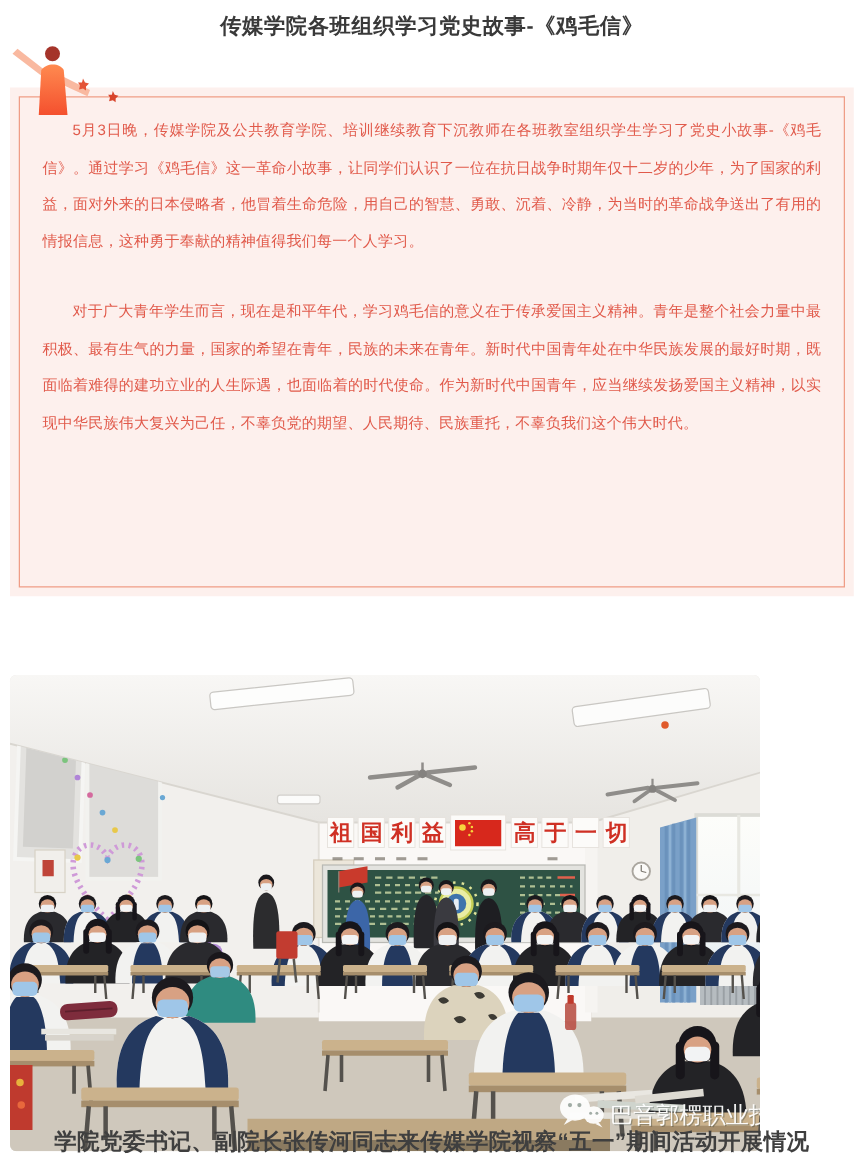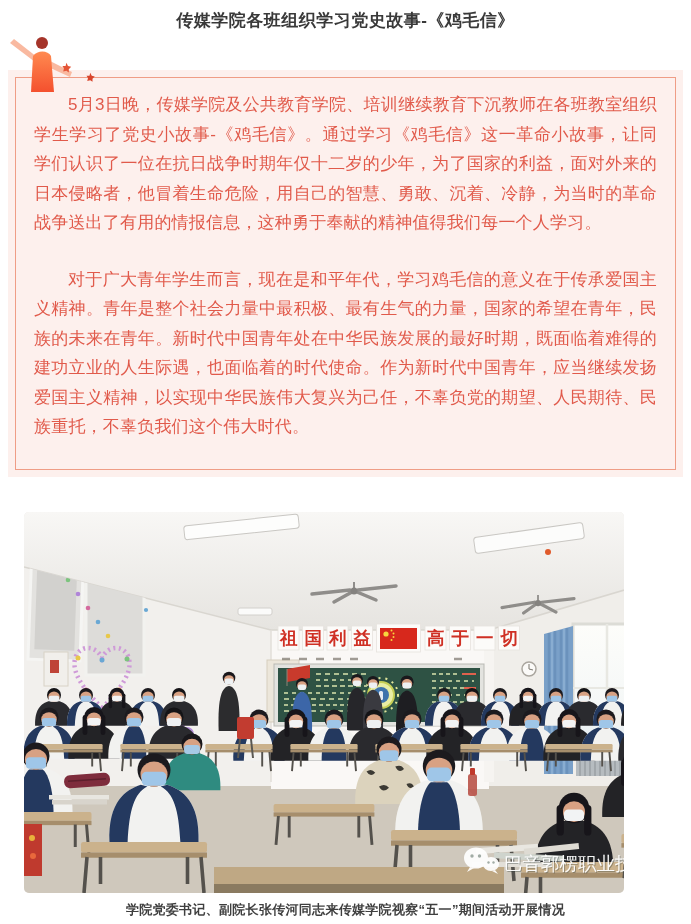--- a/index.html
+++ b/index.html
@@ -9,30 +9,30 @@
 
   .title { position:absolute; top:9px; left:0; width:100%; text-align:center;
            font-size:17px; font-weight:bold; color:#393939; letter-spacing:0.5px; }
 
   .decor-figure { position:absolute; left:4px; top:30px; width:110px; height:62px; z-index:3; }
 
   .text-box { position:absolute; left:8px; top:70px; width:675px; height:407px;
               background:#fdf0ed; padding:7px; z-index:1; }
   .text-box-inner { width:100%; height:100%; border:1.5px solid #ef9d86;
                     padding:12px 18px 10px 18px; overflow:hidden; }
-  .text-box-inner p { font-size:17px; line-height:29.5px; color:#e15a4b;
+  .text-box-inner p { font-size:12px; line-height:29.5px; color:#e15a4b;
                       text-indent:2em; letter-spacing:0.2px; text-align:justify; }
   .text-box-inner p + p { margin-top:27px; }
 
-  .photo { position:absolute; left:8px; top:512px; width:600px; height:381px;
-           border-radius:5px; overflow:hidden; background:#efedea;margin-left:16px; }
+  .photo { position:absolute; left:8px; top:540px; width:600px; height:381px;
+           border-radius:5px; overflow:hidden; background:#efedea; }
   .photo svg { display:block; }
 
   .caption { position:absolute; top:901px; left:0; width:100%; text-align:center;
-             font-size:13px; font-weight:bold; color:#3f3f3f; letter-spacing:0.3px; }
+             font-size:18px; font-weight:bold; color:#3f3f3f; letter-spacing:0.3px; }
 </style>
 </head>
 <body>
 
 <div class="page">
 
   <div class="title">传媒学院各班组织学习党史故事-《鸡毛信》</div>
 
   <svg class="decor-figure" viewBox="0 0 110 62">
     <defs>

